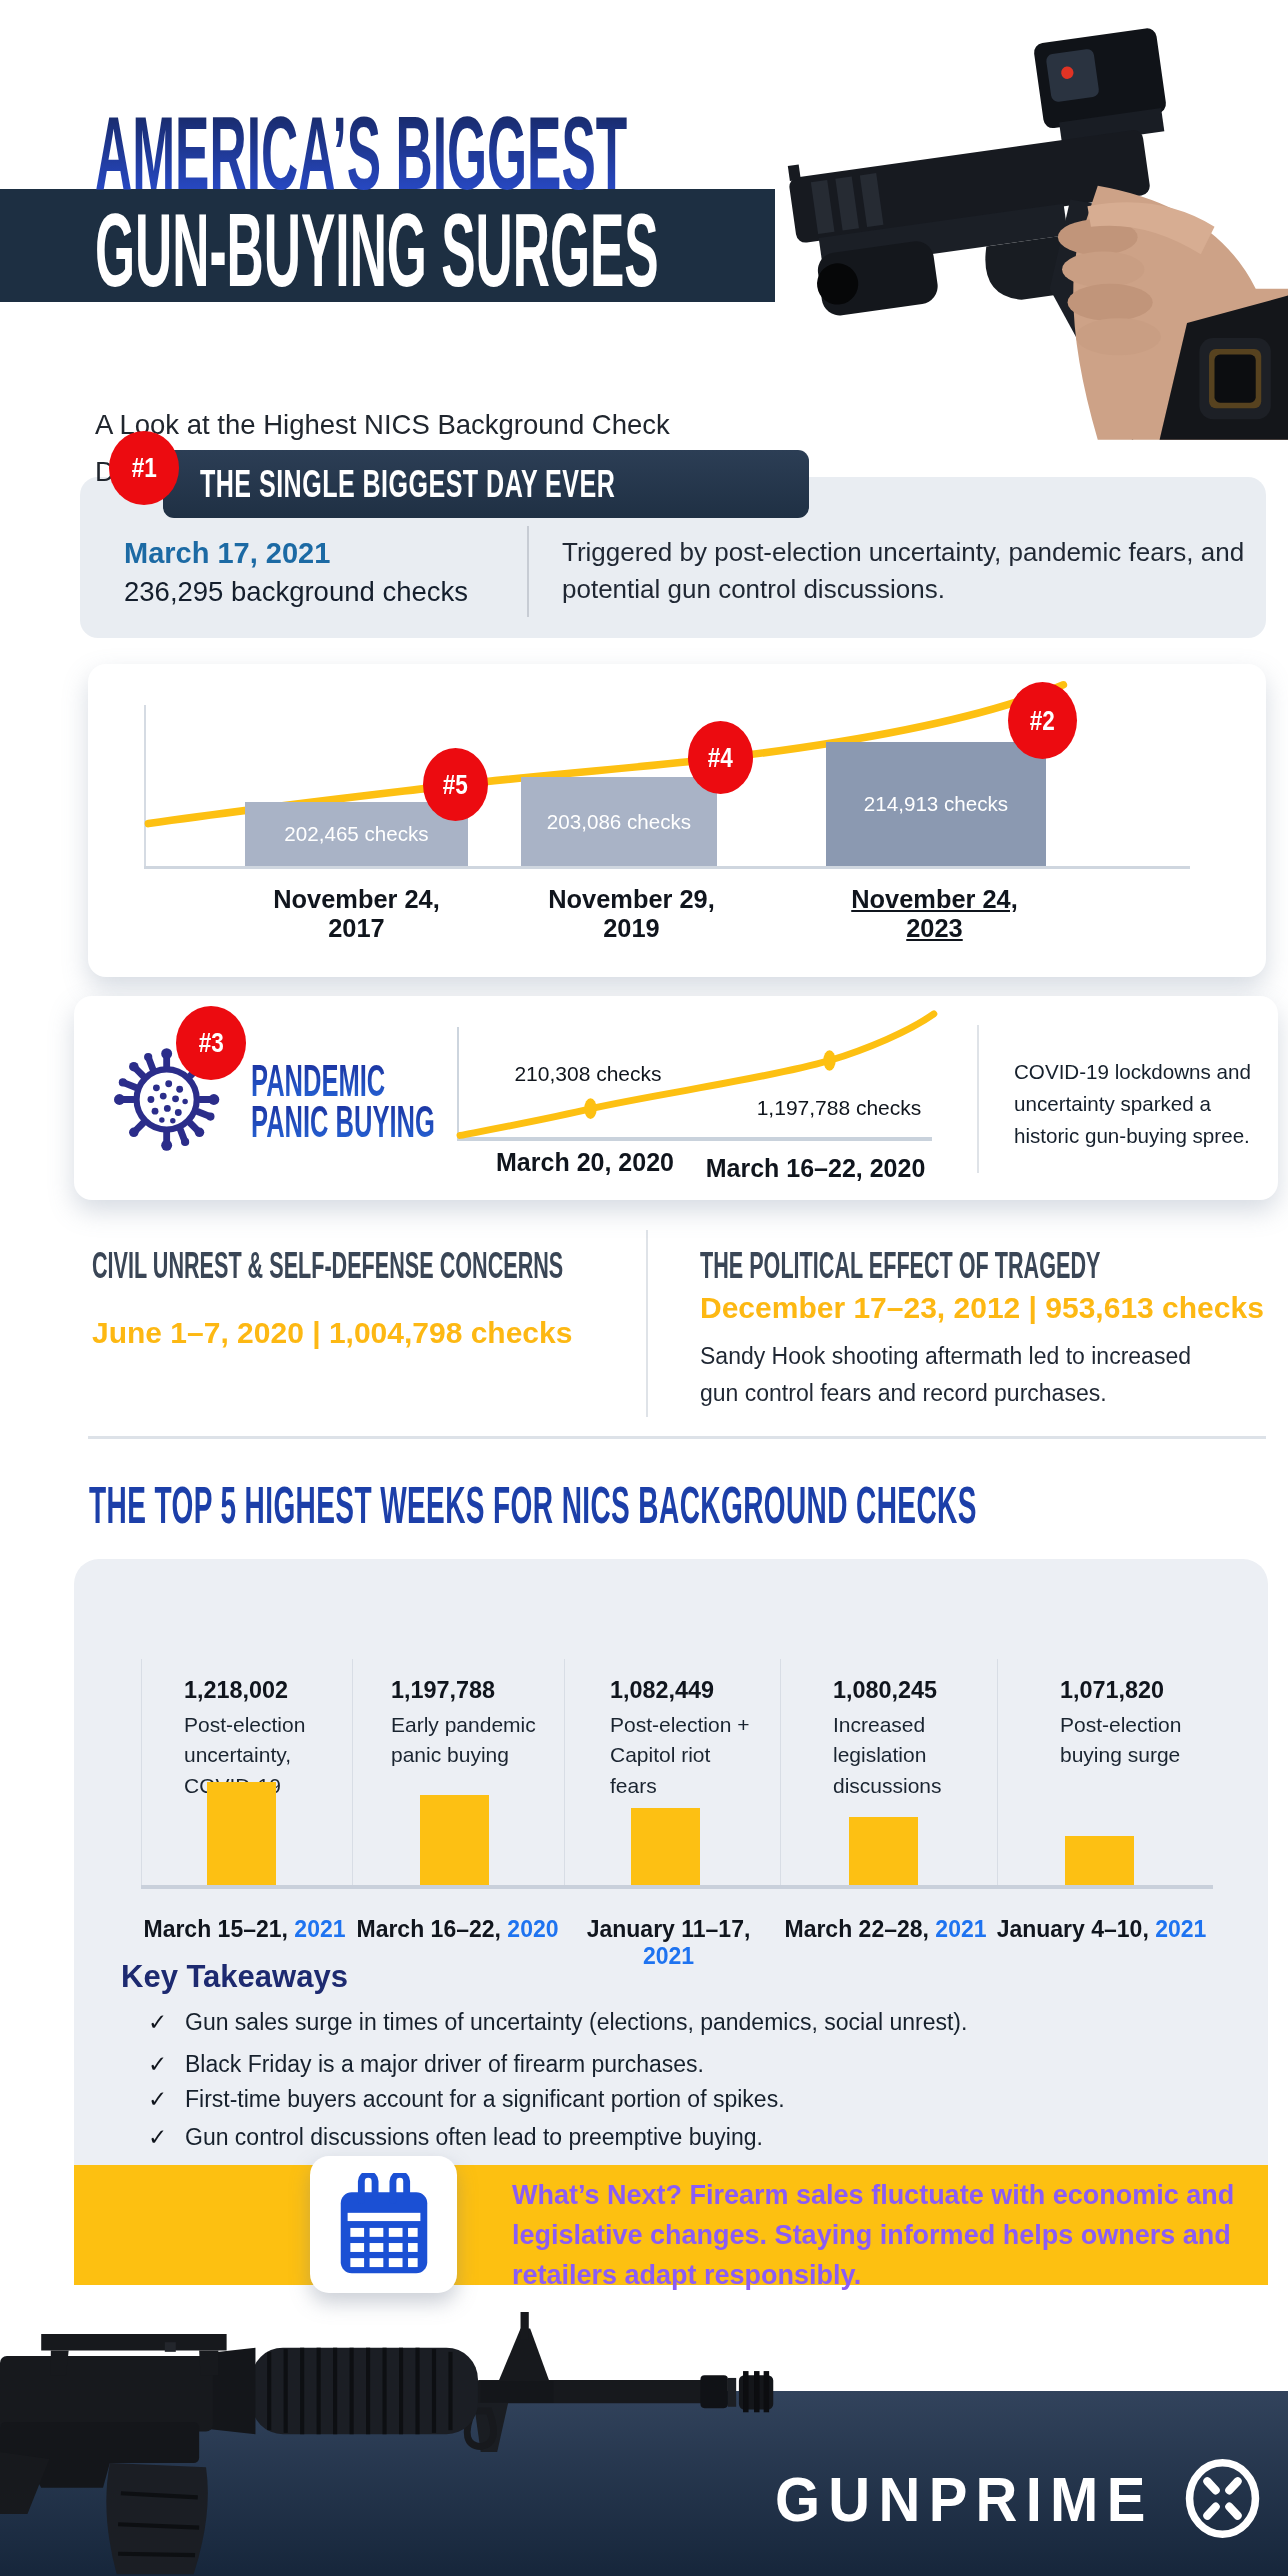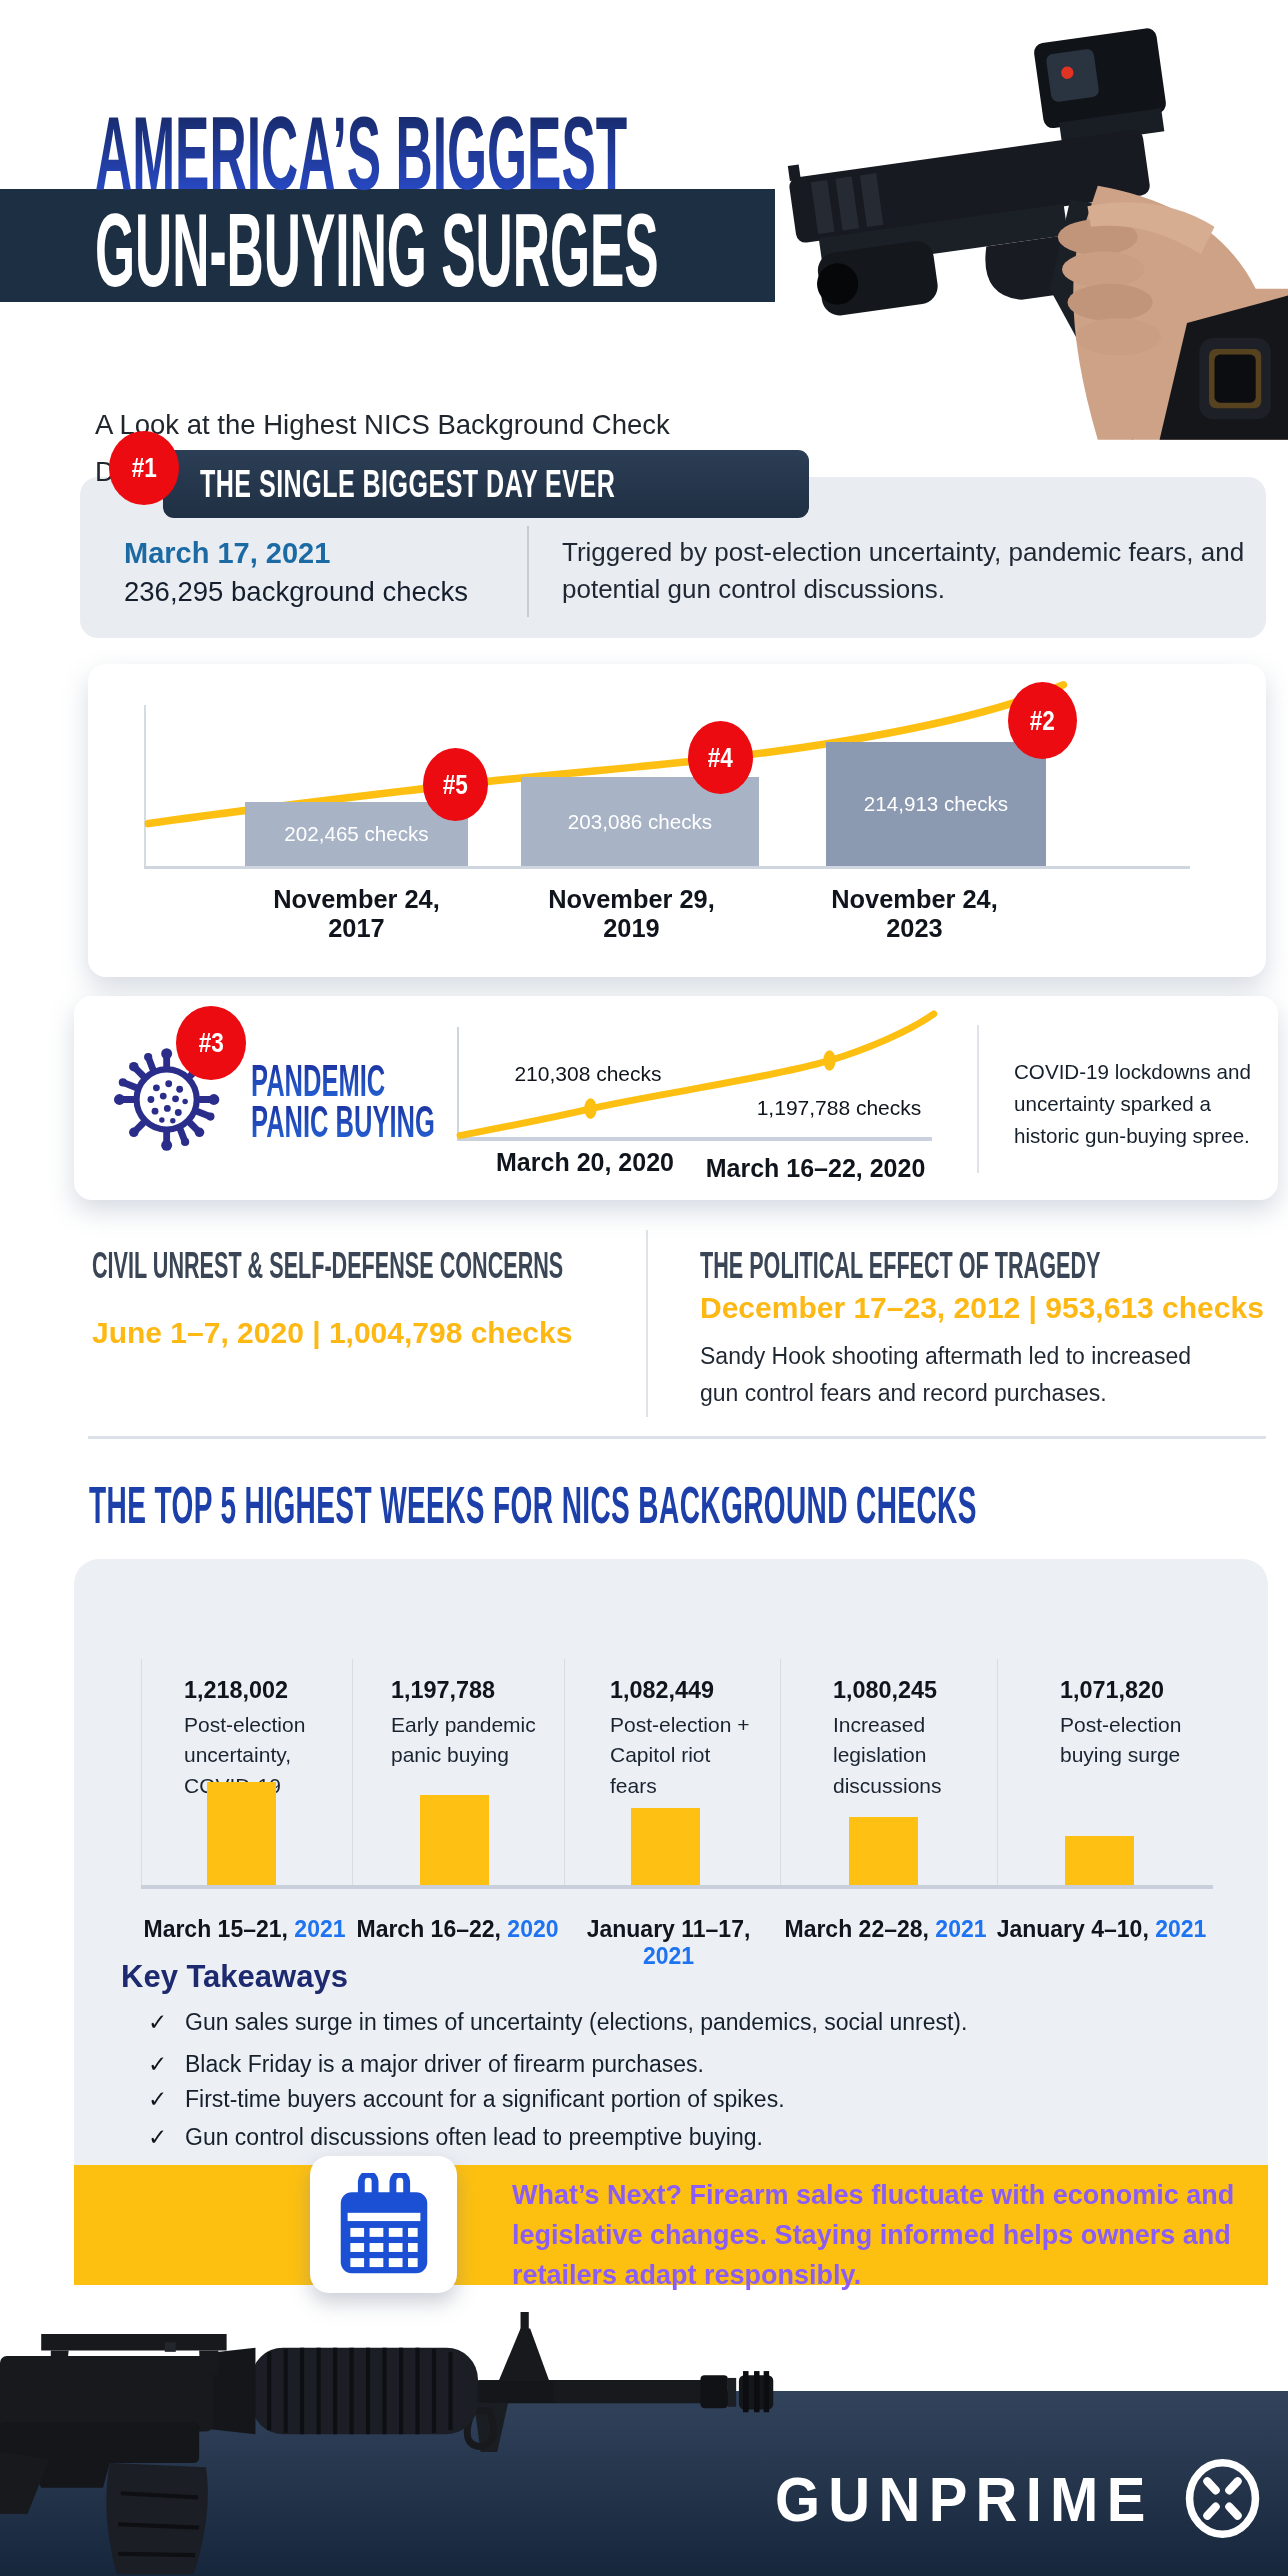--- a/index.html
+++ b/index.html
@@ -33,21 +33,21 @@
   .s1-stat{left:124px;top:576px;font-size:27.5px;color:#141e2c;z-index:3;}
   .s1-div{left:527px;top:526px;width:2.1px;height:91px;background:#c7ccd4;z-index:3;}
   .s1-desc{left:562px;top:534px;width:687px;font-size:26px;line-height:1.42;color:#1f2733;z-index:3;}
   
   .bf-card{left:88px;top:664px;width:1178px;height:313px;background:#fff;border-radius:18px;z-index:2;}
   .bf-axis{left:56px;top:41px;width:2.1px;height:162px;background:#d5dbe3;}
   .bf-base{left:56px;top:202px;width:1046px;height:3.4px;background:#cfd6df;}
   .bf-bar{position:absolute;display:flex;align-items:center;justify-content:center;}
   .bf-bar .lbl{color:#fff;font-size:20.6px;}
   .bf-bar1{left:157px;top:138px;width:223px;height:64px;background:#a9b3c6;}
-  .bf-bar2{left:433px;top:113px;width:238px;height:89px;background:#a9b3c6;}
+  .bf-bar2{left:433px;top:113px;width:196px;height:89px;background:#a9b3c6;}
   .bf-bar3{left:738px;top:78px;width:220px;height:124px;background:#8b99b1;}
   .bf-date{position:absolute;top:221px;width:221px;text-align:center;font-size:25.4px;font-weight:bold;color:#10151d;}
   .bf-caption{left:56px;top:268px;font-size:25px;color:#10151d;position:absolute;}
   .badge-5{left:335px;top:84px;width:65px;height:73px;position:absolute;}
   .badge-4{left:600px;top:57px;width:65px;height:73px;position:absolute;}
   .badge-2{left:920px;top:18px;width:69px;height:77px;position:absolute;}
   
   .pd-card{left:74px;top:996px;width:1204px;height:204px;background:#fff;border-radius:18px;z-index:2;}
   .badge-3{left:102px;top:10.3px;width:70px;height:74px;position:absolute;}
   .pd-virus{left:40px;top:52px;width:106px;height:103px;position:absolute;}
@@ -179,21 +179,21 @@
         <span>#5</span>
       </div>
     <div class="badge badge-4">
         <span>#4</span>
       </div>
     <div class="badge badge-2">
         <span>#2</span>
       </div>
     <div class="bf-date" style="left:158px;">November 24, 2017</div>
     <div class="bf-date" style="left:433px;">November 29, 2019</div>
-    <div class="bf-date" style="left:716px;">November 24, 2023</div>
+    <div class="bf-date" style="left:736px;text-decoration:underline;">November 24, 2023</div>
   </div>
 
   <div class="abs pd-card shadowcard">
     <div class="pd-virus">
       <svg width="106" height="103" viewBox="0 0 155 150">
         <g stroke="#2b2d8a" stroke-width="10" stroke-linecap="round">
           <line x1="77" y1="28" x2="77" y2="8"></line>
             <line x1="77" y1="122" x2="77" y2="142"></line>
           <line x1="28" y1="75" x2="8" y2="75"></line>
             <line x1="126" y1="75" x2="146" y2="75"></line>

